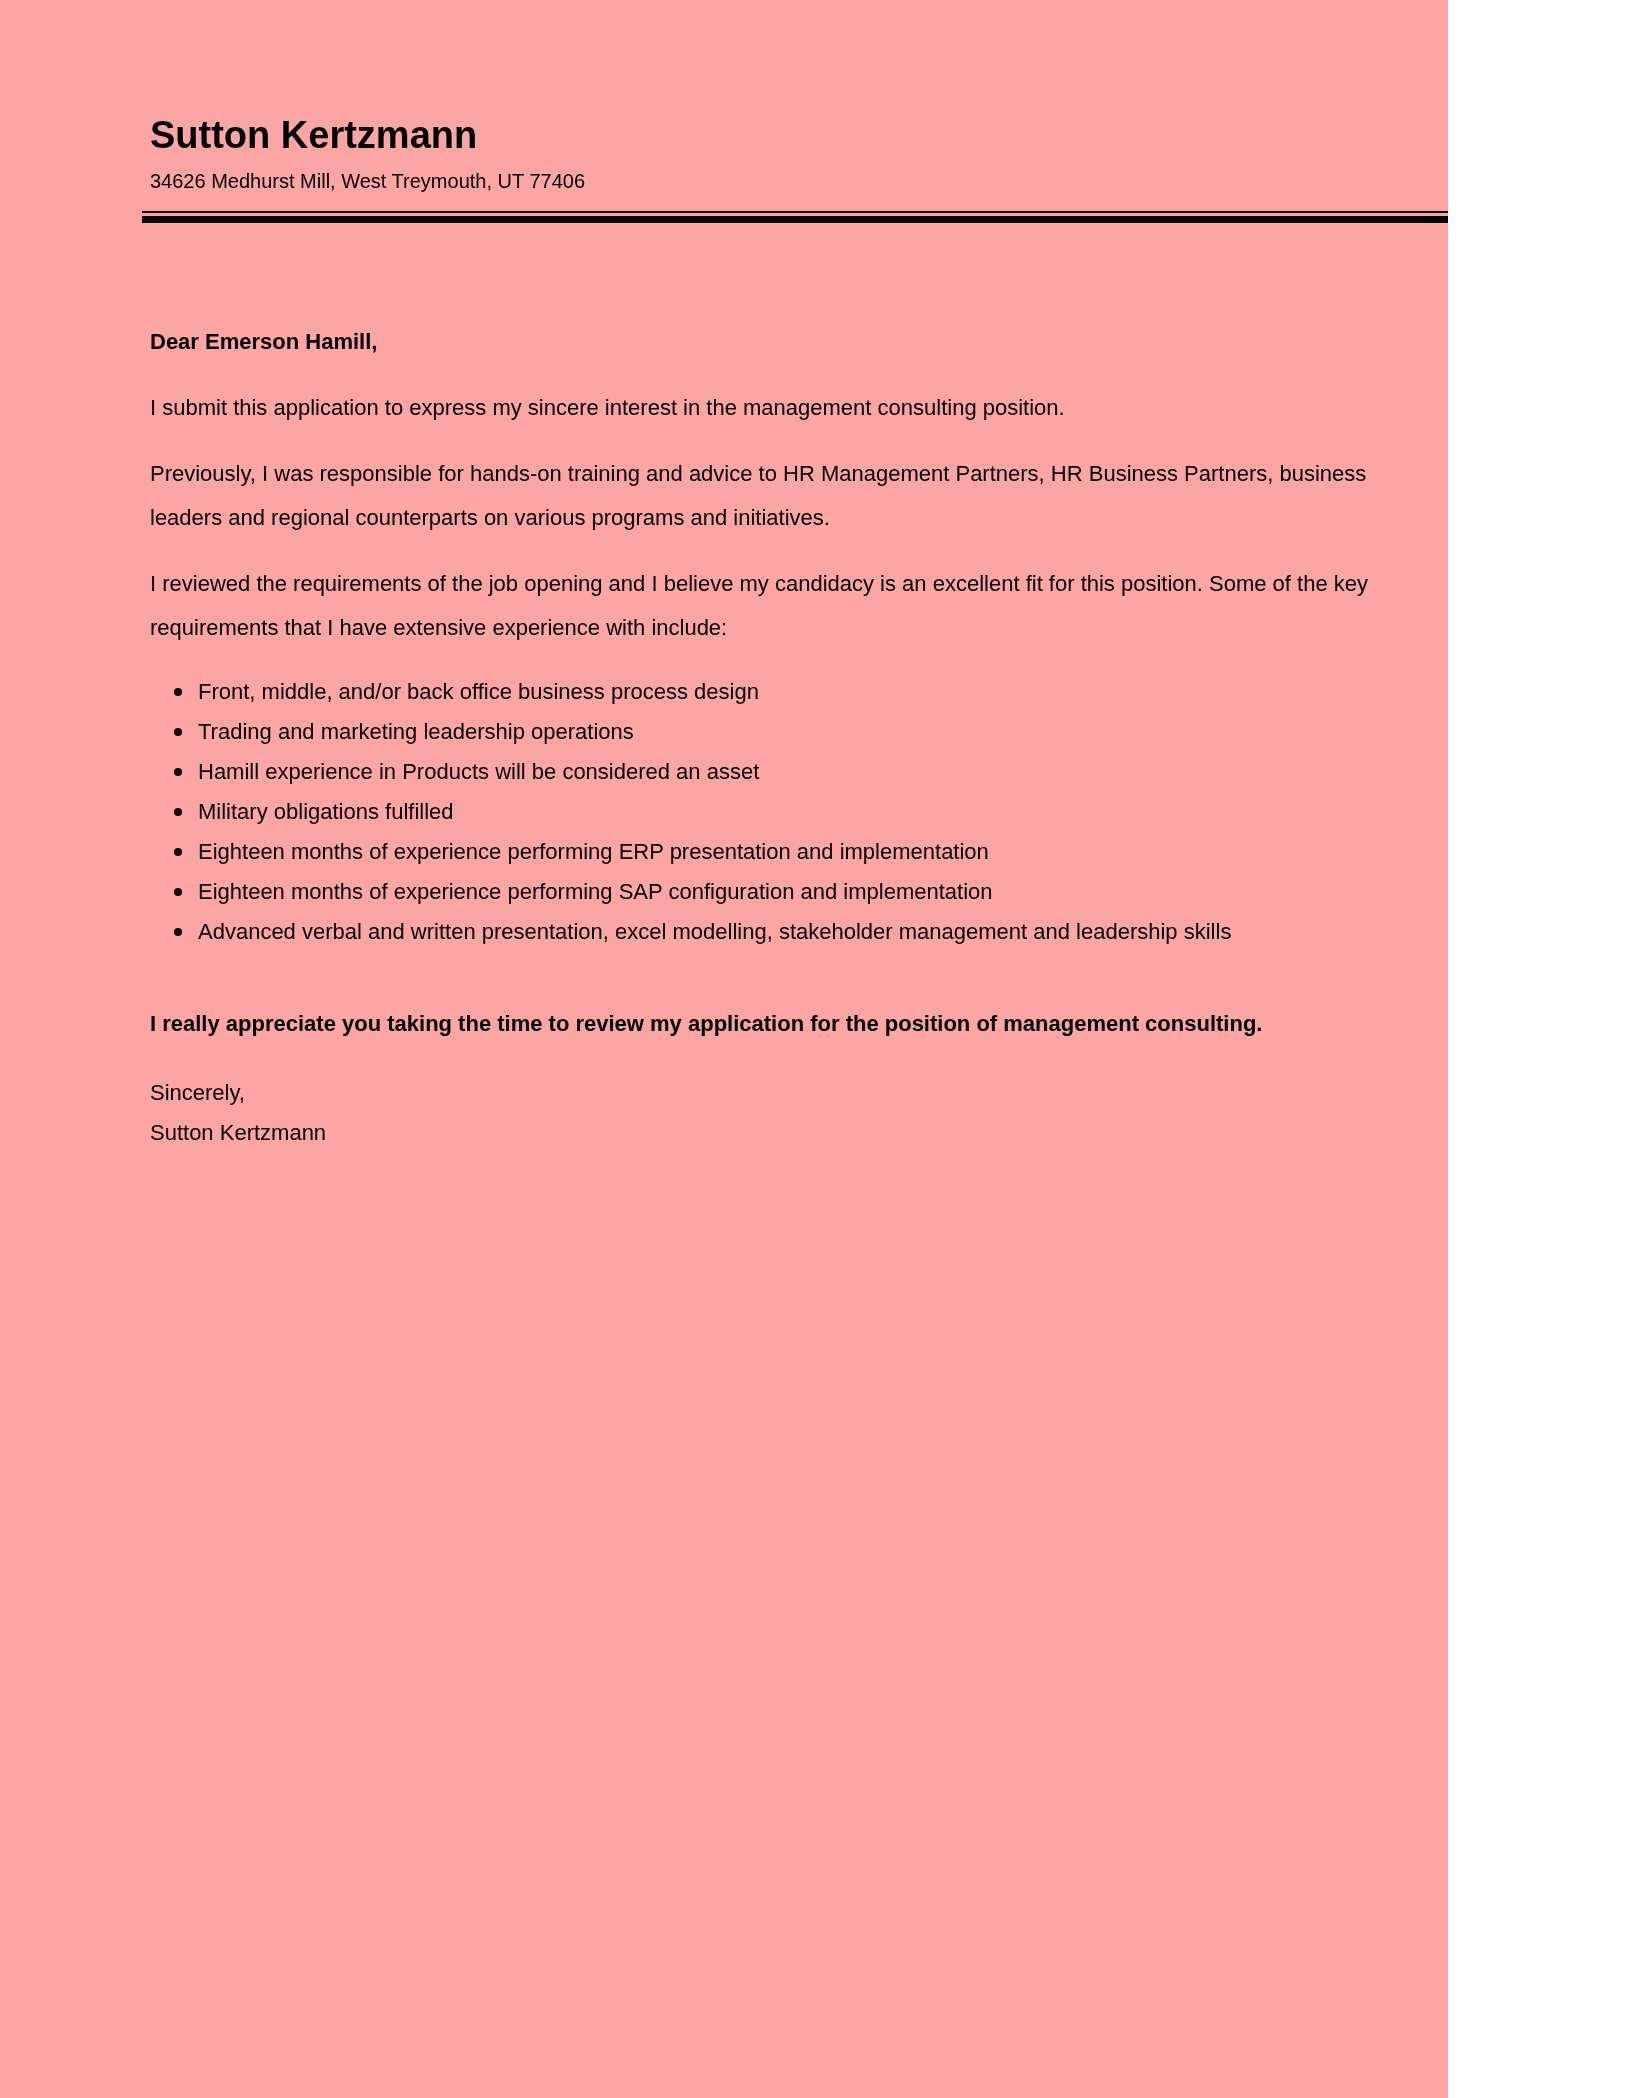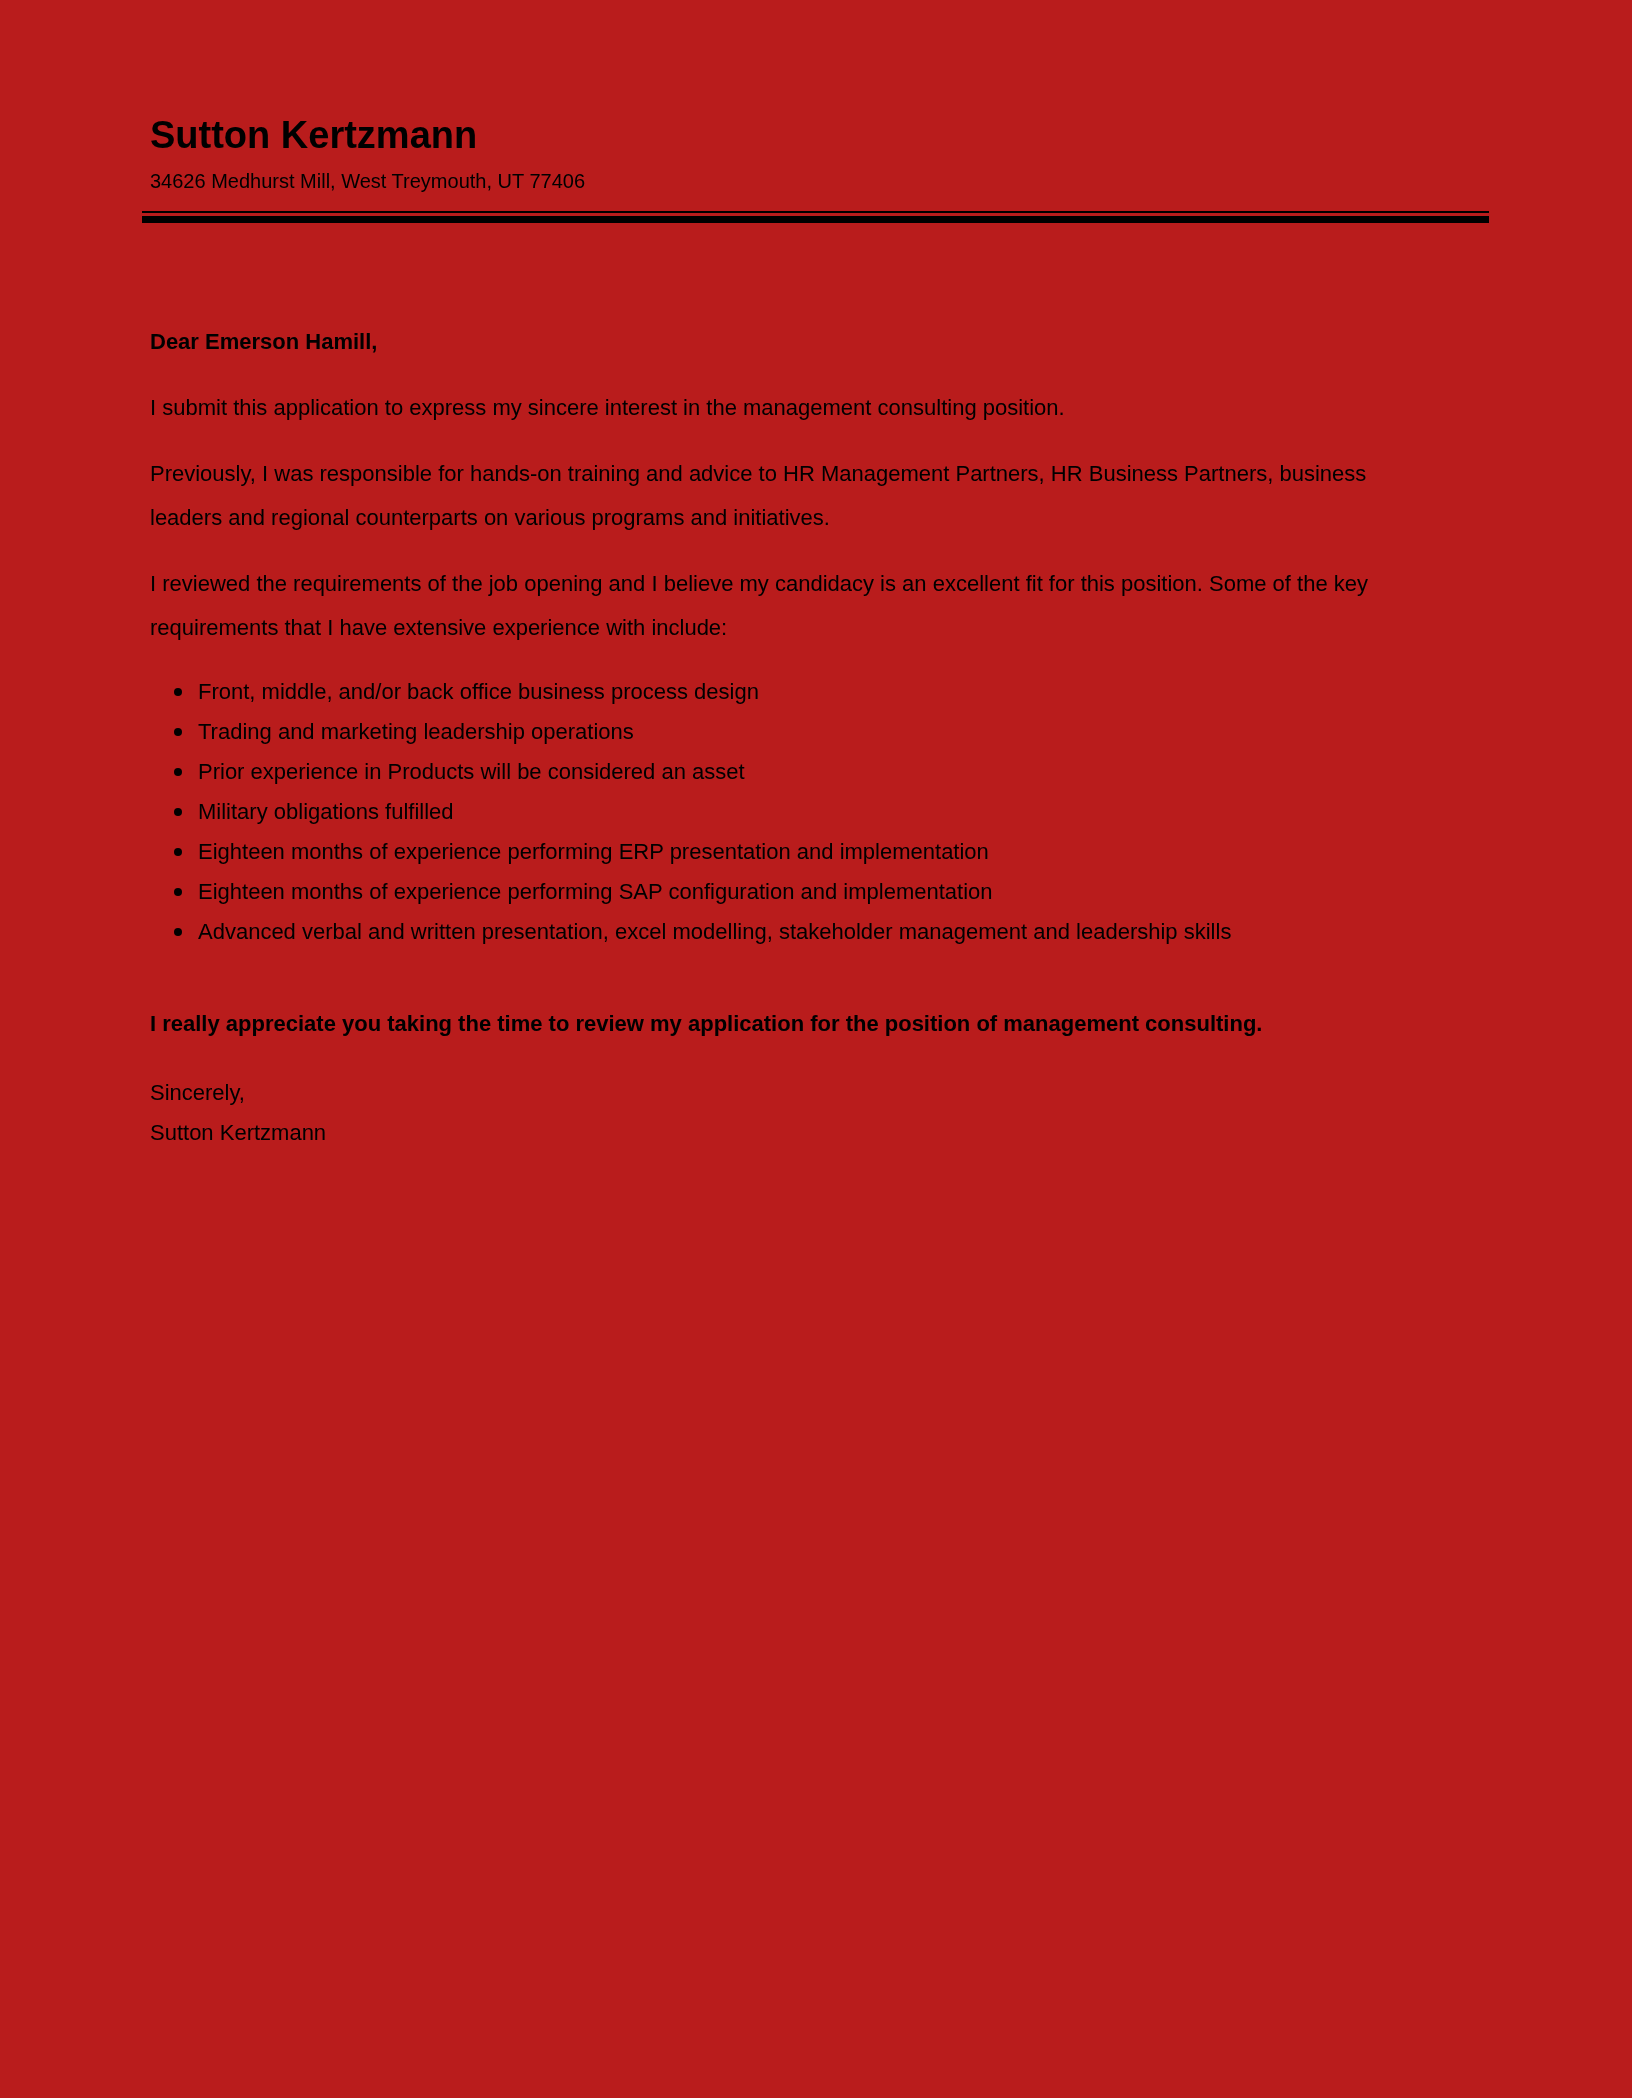--- a/index.html
+++ b/index.html
@@ -2,23 +2,23 @@
 <html><head>
 <meta charset="utf-8">
 <style>
   html, body {
     margin: 0;
     padding: 0;
     background: #ffffff;
   }
   .page {
     position: relative;
-    width: 1632px;
+    width: 1448px;
     height: 2098px;
-    background: #b91c1c;
+    background: #fca5a5;
     color: #000000;
     font-family: "Liberation Sans", sans-serif;
     padding: 112px 0 0 150px;
     box-sizing: border-box;
     overflow: hidden;
   }
   .name {
     font-size: 38px;
     line-height: 46px;
     font-weight: bold;
@@ -106,21 +106,21 @@
       <li>
         <span class="dot"></span>
         <span>Front, middle, and/or back office business process design</span>
       </li>
       <li>
         <span class="dot"></span>
         <span>Trading and marketing leadership operations</span>
       </li>
       <li>
         <span class="dot"></span>
-        <span>Prior experience in Products will be considered an asset</span>
+        <span>Hamill experience in Products will be considered an asset</span>
       </li>
       <li>
         <span class="dot"></span>
         <span>Military obligations fulfilled</span>
       </li>
       <li>
         <span class="dot"></span>
         <span>Eighteen months of experience performing ERP presentation and implementation</span>
       </li>
       <li>

